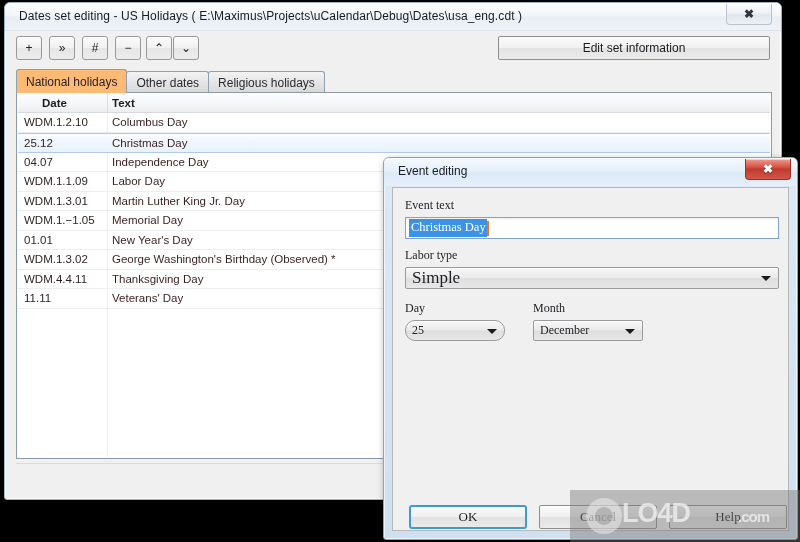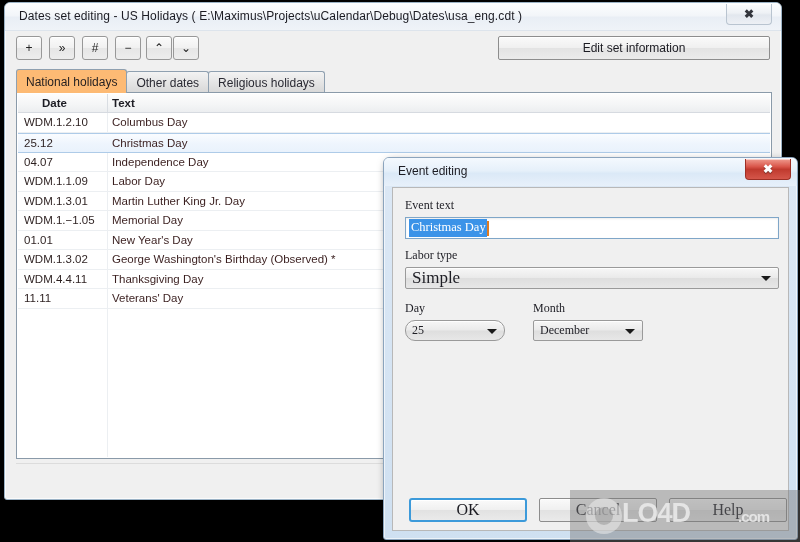--- a/index.html
+++ b/index.html
@@ -177,25 +177,25 @@
     box-shadow: 0 1px 0 rgba(255,255,255,.85) inset;
   }
   #month-select {
     position: absolute; left: 140px; top: 132px; width: 110px; height: 21px;
     background: linear-gradient(to bottom,#f7f7f7 0%,#eaeaea 48%,#dedede 52%,#e7e7e7 100%);
     border: 1px solid #9a9a9a; border-radius: 2px; display: flex; align-items: center;
     box-shadow: 0 1px 0 rgba(255,255,255,.85) inset;
   }
   .sel-value { margin-left: 6px; font-size: 12px; color: #1d1d24; }
   .dlg-btn {
-    position: absolute; bottom: 8px; height: 24px; width: 118px;
+    position: absolute; bottom: 1px; height: 24px; width: 118px;
     background: linear-gradient(to bottom,#fafafa 0%,#f0f0f0 48%,#e2e2e2 52%,#eaeaea 100%);
     border: 1px solid #8d8d8d; border-radius: 2px;
     display: flex; align-items: center; justify-content: center;
-    font-size: 16px; color: #1b1b22;
+    font-size: 13px; color: #1b1b22;
     box-shadow: 0 1px 0 rgba(255,255,255,.9) inset;
   }
   #btn-ok { left: 16px; border: 2px solid #3c9ada; border-radius: 3px; }
   #btn-cancel { left: 146px; }
   #btn-help { left: 276px; }
 
   
   #watermark {
     position: absolute; left: 570px; top: 490px; width: 230px; height: 52px;
     background: rgba(120,120,120,0.45);

